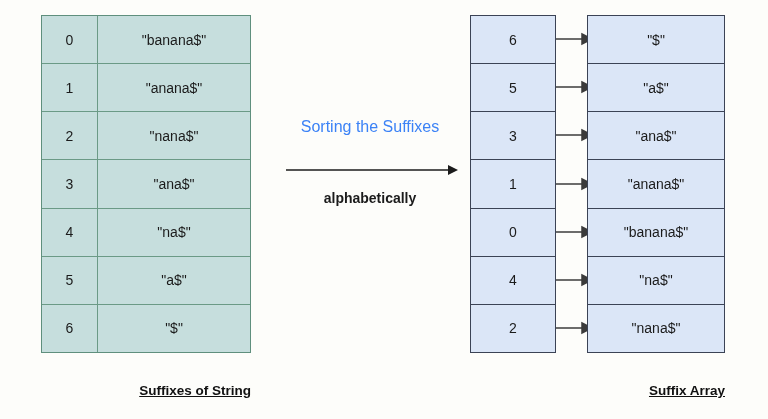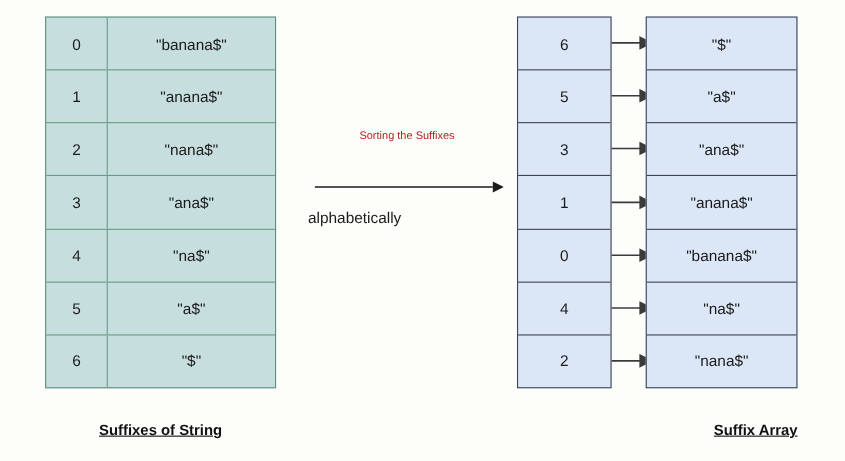--- a/index.html
+++ b/index.html
@@ -126,52 +126,53 @@
     top: 118px;
     width: 180px;
     height: 105px;
   }
   .transform-top {
     position: absolute;
     top: 0;
     left: 0;
     width: 180px;
     text-align: center;
-    font-size: 10px;
-    color: #b91c1c;
+    font-size: 16px;
+    color: #3b82f6;
   }
   .transform-bottom {
     position: absolute;
     top: 72px;
     left: 0;
     width: 180px;
-    text-align: left;
-    font-size: 14px;
-    color: #1b1b1b;
+    text-align: center;
+    font-size: 14px;
+    color: #1b1b1b;
+    font-weight: bold;
   }
   .transform-arrow {
     position: absolute;
     top: 45px;
     left: 6px;
   }
 
   
   .caption {
     position: absolute;
     font-size: 13.5px;
     font-weight: bold;
     color: #111111;
     text-decoration: underline;
     white-space: nowrap;
   }
   .caption-left {
     left: 41px;
     top: 383px;
     width: 210px;
-    text-align: center;
+    text-align: right;
   }
   .caption-right {
     left: 470px;
     top: 383px;
     width: 255px;
     text-align: right;
   }
 </style>
 </head>
 <body>

